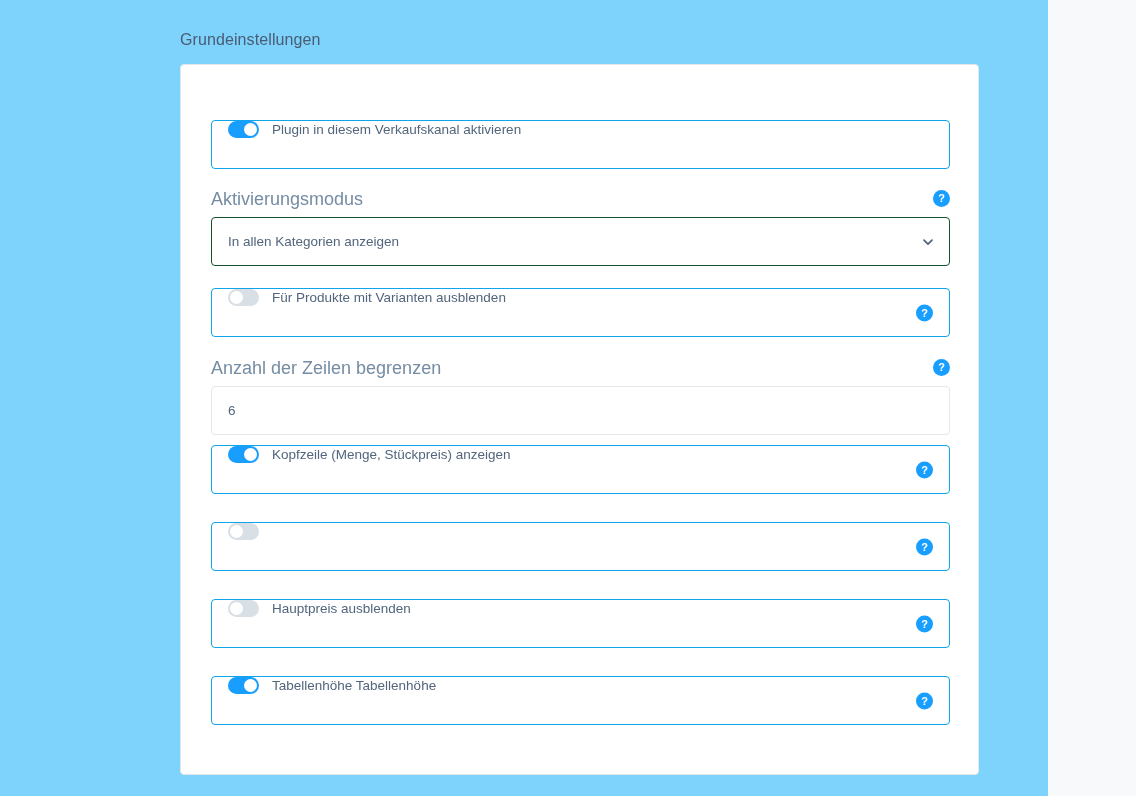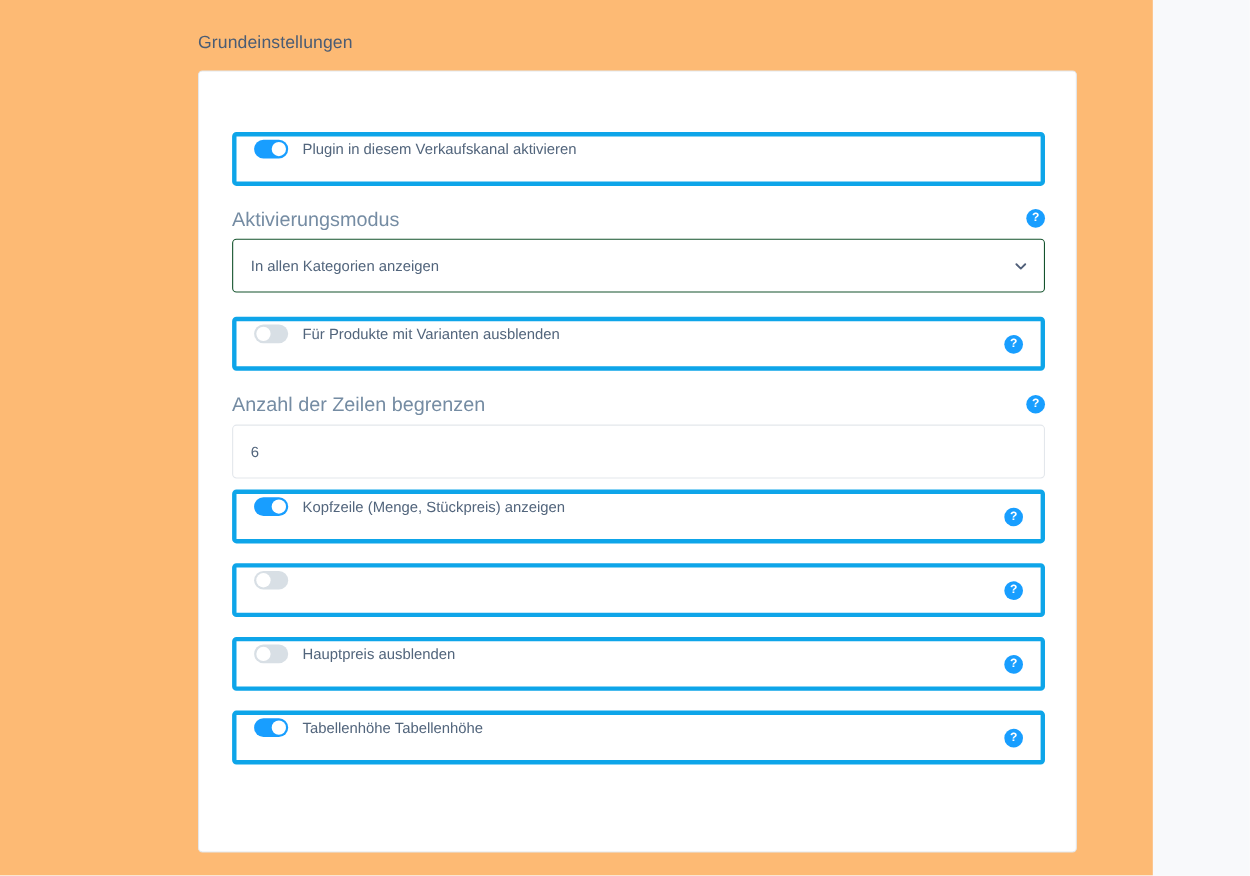--- a/index.html
+++ b/index.html
@@ -10,21 +10,21 @@
     height: 796px;
     background: #f8f9fb;
     font-family: "Liberation Sans", "DejaVu Sans", sans-serif;
     -webkit-font-smoothing: antialiased;
   }
 
   .page {
     position: relative;
     width: 1048px;
     height: 796px;
-    background: #fdba74;
+    background: #7dd3fc;
     overflow: hidden;
   }
 
   
   .section-title {
     position: absolute;
     left: 180px;
     top: 29px;
     font-size: 16px;
     line-height: 22px;
@@ -90,24 +90,23 @@
     display: inline-block;
     cursor: pointer;
     user-select: none;
     font-family: "Liberation Sans", sans-serif;
   }
 
   
   .toggle-row {
     position: relative;
     display: flex;
-    align-items: center;
     height: 49px;
     background: #ffffff;
-    border: 4px solid #0ea5e9;
+    border: 1px solid #0ea5e9;
     border-radius: 4px;
     padding: 0 16px 18px 16px;
   }
 
   .toggle-row .help-icon {
     position: absolute;
     right: 16px;
     top: 50%;
     transform: translateY(-50%);
   }
@@ -188,21 +187,21 @@
     font-family: "Liberation Sans", "DejaVu Sans", sans-serif;
     outline: none;
   }
   .text-input::placeholder { color: #a7b4c2; }
 
   
   .sp-first { margin-bottom: 21px; }
   .sp-select { margin-bottom: 22px; }
   .sp-var { margin-bottom: 22px; }
   .sp-num { margin-bottom: 10px; }
-  .sp-tog { margin-bottom: 18px; }
+  .sp-tog { margin-bottom: 28px; }
 </style>
 </head>
 <body>
 
 <div class="page">
 
   <div class="section-title">Grundeinstellungen</div>
 
   <div class="card">
     <div class="card-inner">

